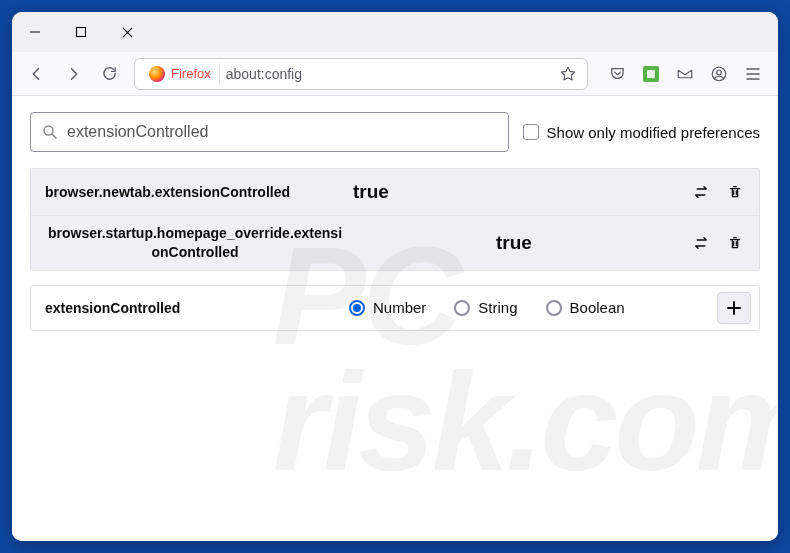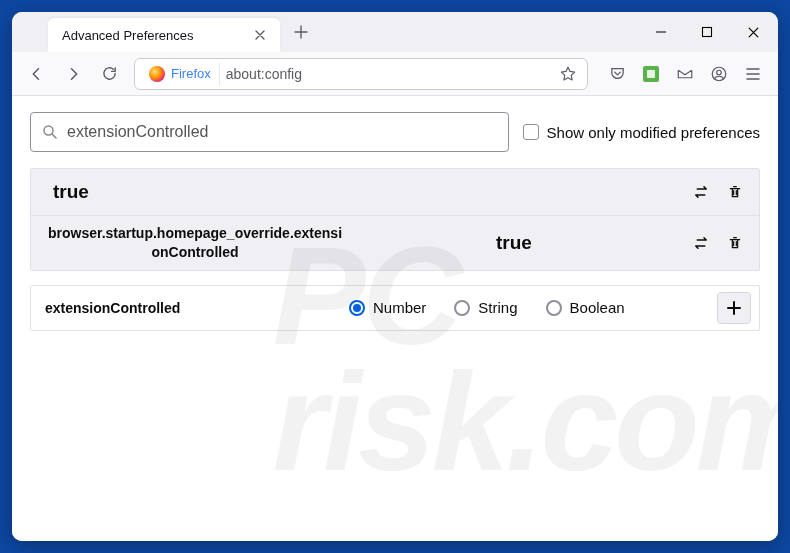--- a/index.html
+++ b/index.html
@@ -67,21 +67,21 @@
       display: flex;
       align-items: center;
       padding: 0 6px;
       gap: 6px;
     }
     .identity-box {
       display:flex; align-items:center; gap:6px;
       padding: 3px 8px;
       border-right: 1px solid #e6e6e6;
       font-size: 13px;
-      color: #3b82f6;
+      color: #ef4444;
     }
     .firefox-logo {
       width: 16px; height: 16px; border-radius: 50%;
       background: radial-gradient(circle at 35% 35%, #ffde85, #ff9500 40%, #e31587 80%, #8a43d4 100%);
     }
     .urlinput { flex:1; border:none; outline:none; font-size:14px; color:#5b5b66; }
     .star-btn { width:26px;height:26px;display:flex;align-items:center;justify-content:center; color:#5b5b66; }
     .toolbar-right { display:flex; gap:0; margin-left:4px; }
     
     .content { flex:1; background:#fff; padding: 16px 18px; position:relative; overflow:hidden; }
@@ -149,35 +149,20 @@
       white-space: pre;
     }
     svg { display:block; }
   </style>
 </head>
 <body>
 
 <div class="window">
 
   <div class="titlebar">
-    <div class="tabs-area">
-      <div class="tab">
-        <span class="tab-title">Advanced Preferences</span>
-        <span class="tab-close">
-          <svg width="12" height="12" viewBox="0 0 12 12">
-              <path d="M2 2l8 8M10 2l-8 8" stroke="#5b5b66" stroke-width="1.4" stroke-linecap="round"></path>
-            </svg>
-        </span>
-      </div>
-      <div class="newtab-btn">
-        <svg width="14" height="14" viewBox="0 0 14 14">
-            <path d="M7 1v12M1 7h12" stroke="#5b5b66" stroke-width="1.4" stroke-linecap="round"></path>
-          </svg>
-      </div>
-    </div>
     <div class="win-controls">
       <div class="win-btn">
         <svg width="12" height="12" viewBox="0 0 12 12">
             <path d="M1 6h10" stroke="#000" stroke-width="1.1"></path>
           </svg>
       </div>
       <div class="win-btn">
         <svg width="12" height="12" viewBox="0 0 12 12">
             <rect x="1.5" y="1.5" width="9" height="9" fill="none" stroke="#000" stroke-width="1.1"></rect>
           </svg>
@@ -267,20 +252,21 @@
         <input value="extensionControlled" style="">
       </div>
       <label class="checkbox-wrap">
         <span class="chk"></span>
         <span>Show only modified preferences</span>
       </label>
     </div>
 
     <div class="prefs-table">
       <div class="pref-row">
+        <div class="pref-name">browser.newtab.extensionControlled</div>
         <div class="pref-val">true</div>
         <button class="row-btn">
           <svg width="18" height="18" viewBox="0 0 24 24">
               <path d="M7 8h12l-3-3M17 16H5l3 3" fill="none" stroke="#0c0c0d" stroke-width="2" stroke-linecap="round" stroke-linejoin="round"></path>
             </svg>
         </button>
         <button class="row-btn">
           <svg width="16" height="18" viewBox="0 0 24 24">
               <path d="M5 7h14M10 4h4M8 7v12h8V7M10 10v6M14 10v6" fill="none" stroke="#0c0c0d" stroke-width="1.8" stroke-linecap="round" stroke-linejoin="round"></path>
             </svg>

